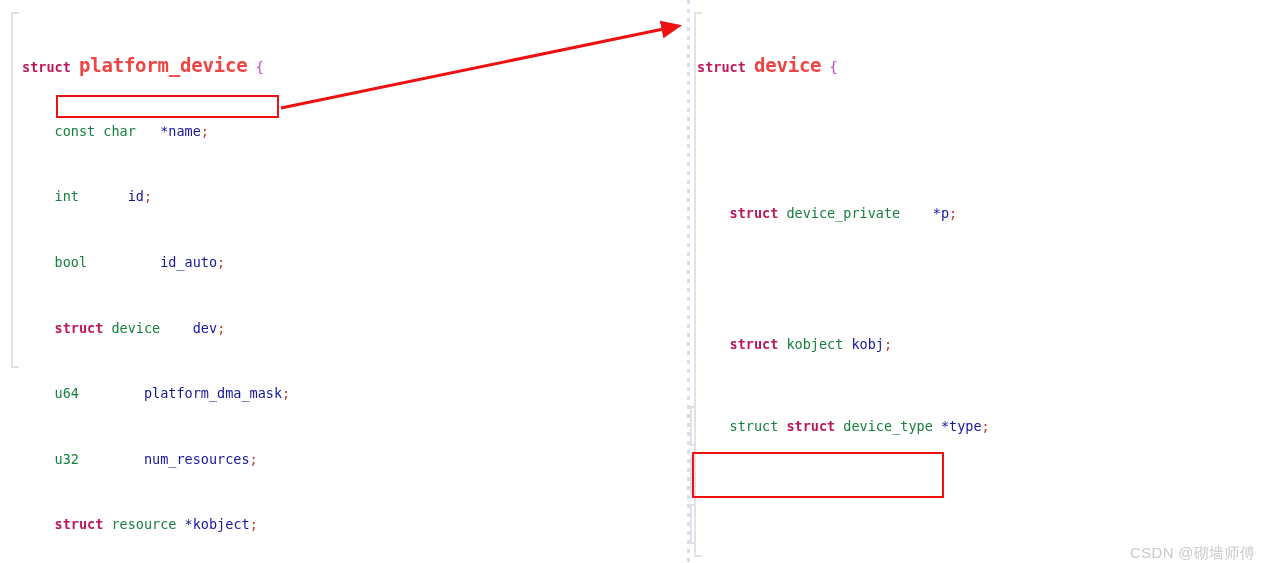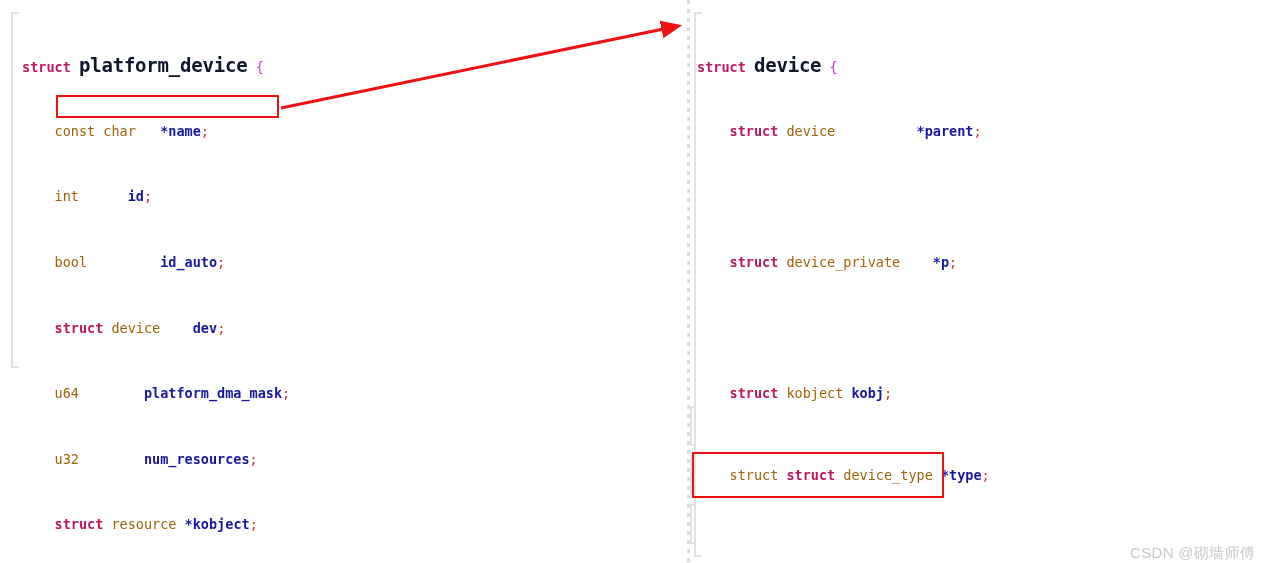--- a/index.html
+++ b/index.html
@@ -30,26 +30,26 @@
     color: #222222;
   }
   #pane-left  { left: 22px; top: 8px;  width: 660px; }
   #pane-right { left: 697px; top: 8px; width: 574px; }
 
   .ln { display: block; height: 16.4px; }
   .ln.blank { height: 16.4px; }
 
   
   .kw      { color: #be185d; font-weight: bold; }   
-  .type    { color: #a16207; }  
-  .id      { color: #16169e; font-weight: bold; }   
+  .type    { color: #15803d; }  
+  .id      { color: #16169e; font-weight: normal; }   
   .punc    { color: #c0392b; }                      
   .brace   { color: #c840c8; }                      
   .cmt     { color: #c45ac4; }
-  .big     { font-size: 19px; font-weight: bold; color: #0f172a; letter-spacing: -0.2px; }
+  .big     { font-size: 19px; font-weight: bold; color: #ef4444; letter-spacing: -0.2px; }
 
   
   .fold {
     position: absolute;
     border-left: 2px solid #e2e2e2;
     border-top: 2px solid #e2e2e2;
     border-bottom: 2px solid #e2e2e2;
     width: 8px;
     box-sizing: border-box;
   }
@@ -160,21 +160,20 @@
 
     
 
     
   </div>
 
   <div class="pane" id="pane-right">
 
     <span class="ln"><span class="kw">struct</span> <span class="big">device</span> <span class="brace">{</span></span>
 
-    <span class="ln">    <span class="kw">struct</span> <span class="type">device</span>          <span class="id">*parent</span><span class="punc">;</span></span>
 
     <span class="ln blank"> </span>
 
     <span class="ln">    <span class="kw">struct</span> <span class="type">device_private</span>    <span class="id">*p</span><span class="punc">;</span></span>
 
     <span class="ln blank"> </span>
 
     <span class="ln">    <span class="kw">struct</span> <span class="type">kobject</span> <span class="id">kobj</span><span class="punc">;</span></span>
 
 

